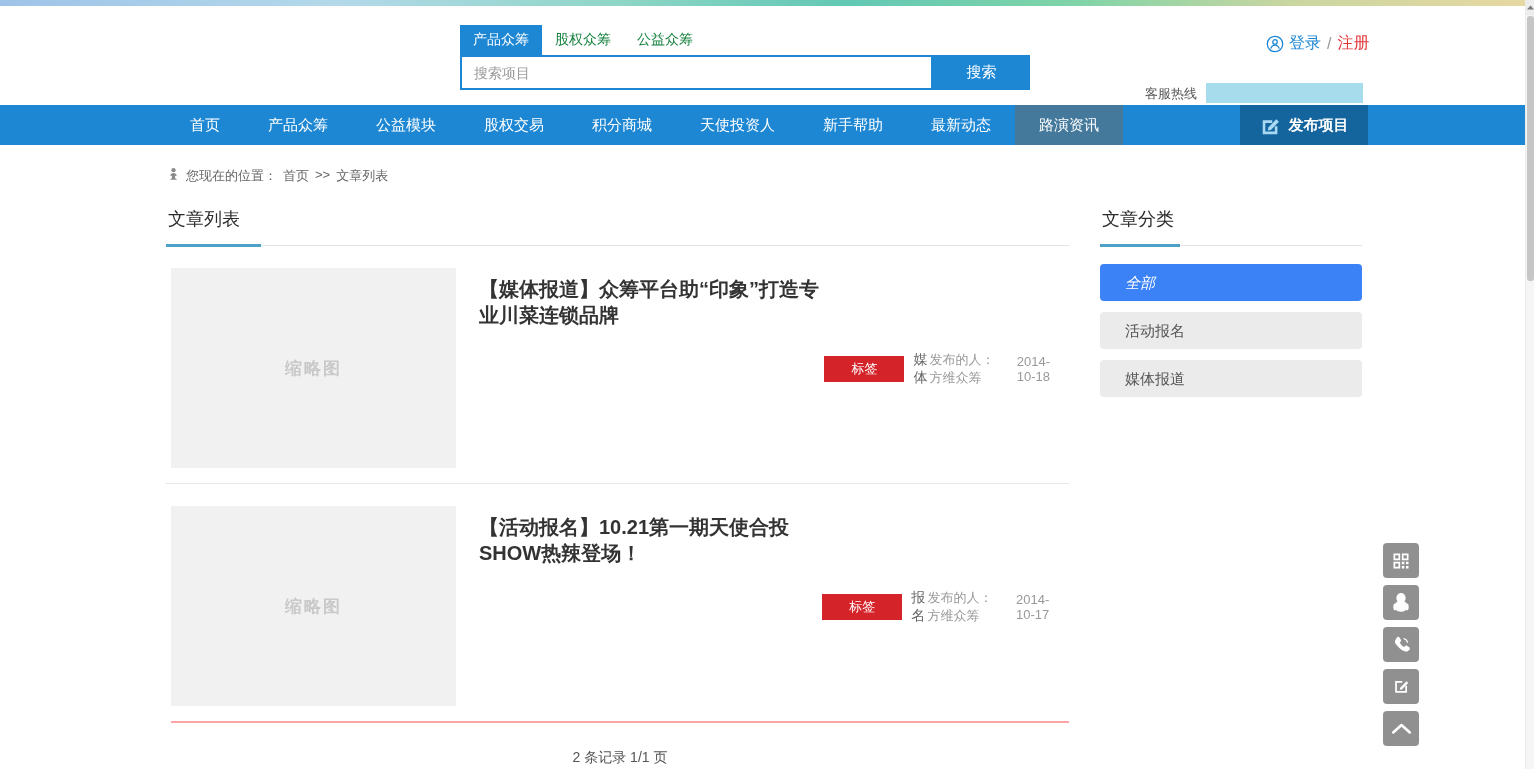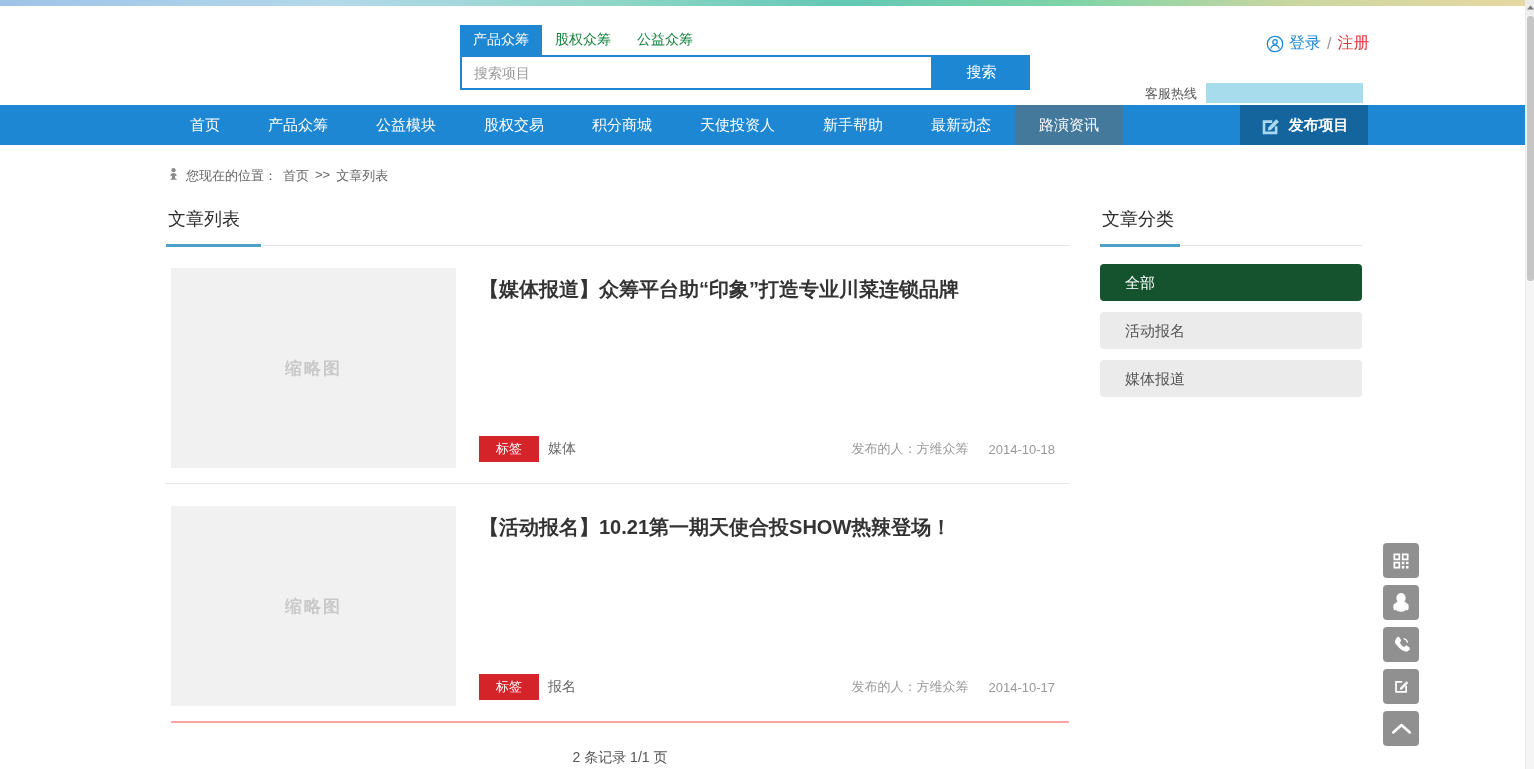--- a/index.html
+++ b/index.html
@@ -88,45 +88,45 @@
 
   
   .article { display: flex; padding: 22px 0 15px 5px; }
   .article + .article { border-top: 1px solid #e7e7e7; }
   .thumb {
     width: 285px; height: 200px; background: #f1f1f1; flex: none;
     display: flex; align-items: center; justify-content: center;
     color: #c9c9c9; font-size: 17px; font-weight: bold; letter-spacing: 2px;
   }
   .article-body {
-    flex: 1; margin-left: 23px; display: flex; flex-direction: column;
+    flex: 1; margin-left: 23px; display: flex; flex-direction: row;
     justify-content: space-between; padding: 8px 0 6px 0;
   }
   .article-title { font-size: 20px; font-weight: bold; color: #333; cursor: pointer; line-height: 1.3; }
   .article-meta { display: flex; align-items: center; padding-right: 14px; }
   .tag-label {
-    background: #d4242a; color: #fff; font-size: 13px; padding: 4px 17px;
+    background: #d4242a; color: #fff; font-size: 13px; padding: 4px 27px;
     flex: none;
   }
   .tag-text { color: #666; font-size: 14px; margin-left: 9px; }
   .meta-spacer { flex: 1; }
   .publisher { color: #999; font-size: 13px; }
   .article-date { color: #999; font-size: 13px; margin-left: 20px; }
 
   .list-footer { border-top: 2px solid #fca5a5; margin-left: 5px; }
   .pagination { text-align: center; margin-top: 26px; font-size: 14px; color: #555; }
 
   
   .cat-list { margin-top: 18px; }
   .cat-item {
     height: 37px; line-height: 37px; padding-left: 25px; background: #ebebeb;
     border-radius: 4px; font-size: 15px; color: #555; margin-bottom: 11px;
     cursor: pointer;
   }
-  .cat-item.active { background: #14532d; color: #fff; }
+  .cat-item.active { background: #3b82f6; color: #fff; font-style: italic; }
 
   
   .float-tools { position: absolute; left: 1383px; top: 543px; width: 36px; }
   .float-btn {
     width: 36px; height: 35px; background: #909090; border-radius: 4px;
     border: none; margin-bottom: 7px; display: flex; align-items: center;
     justify-content: center; cursor: pointer;
   }
 
   

